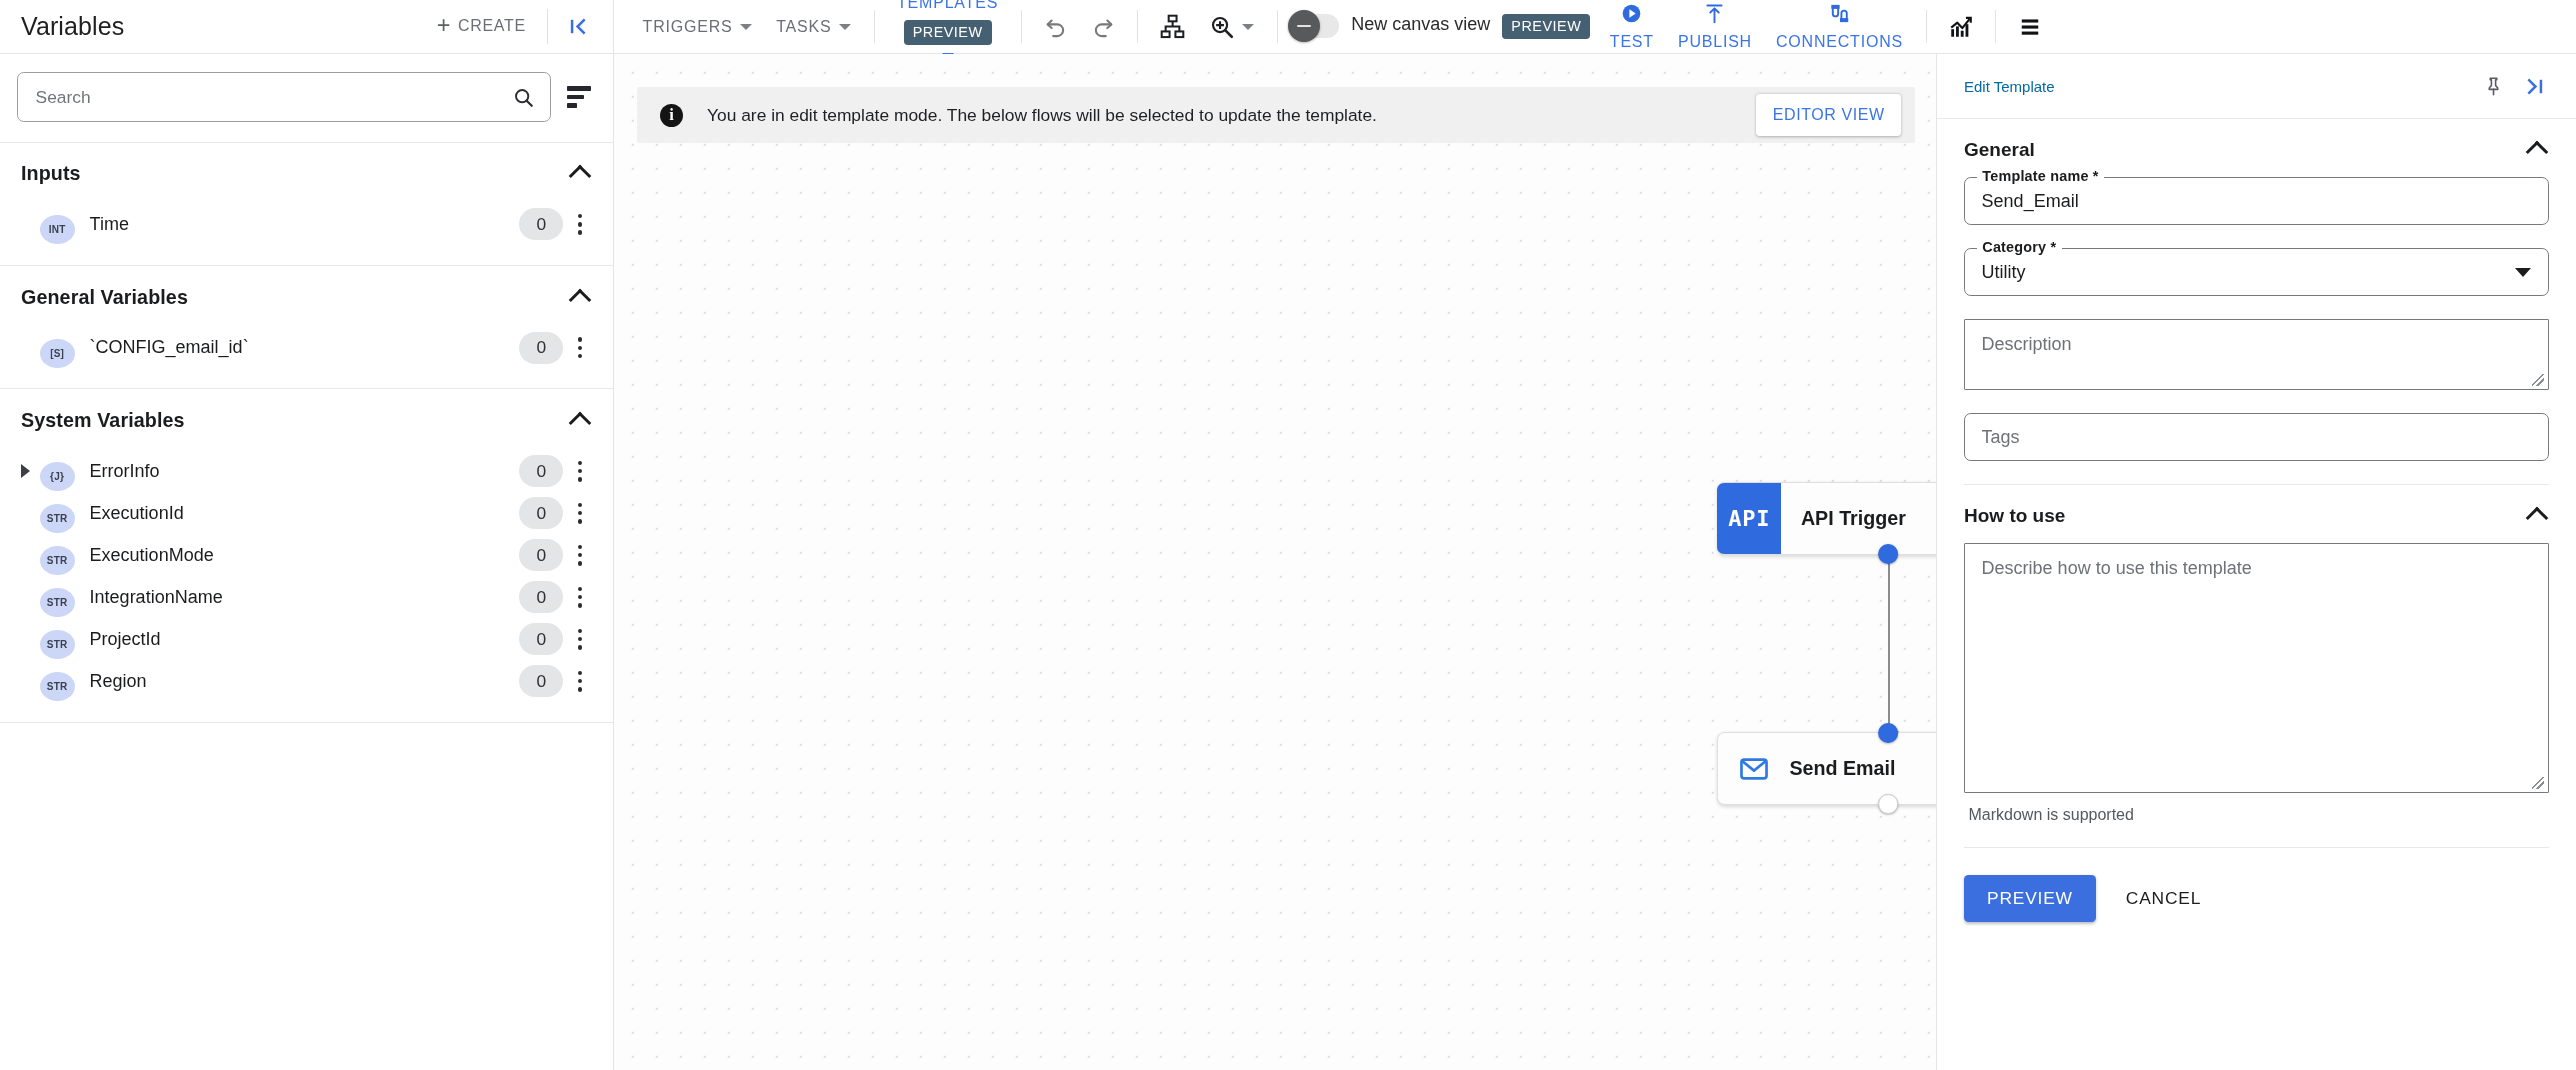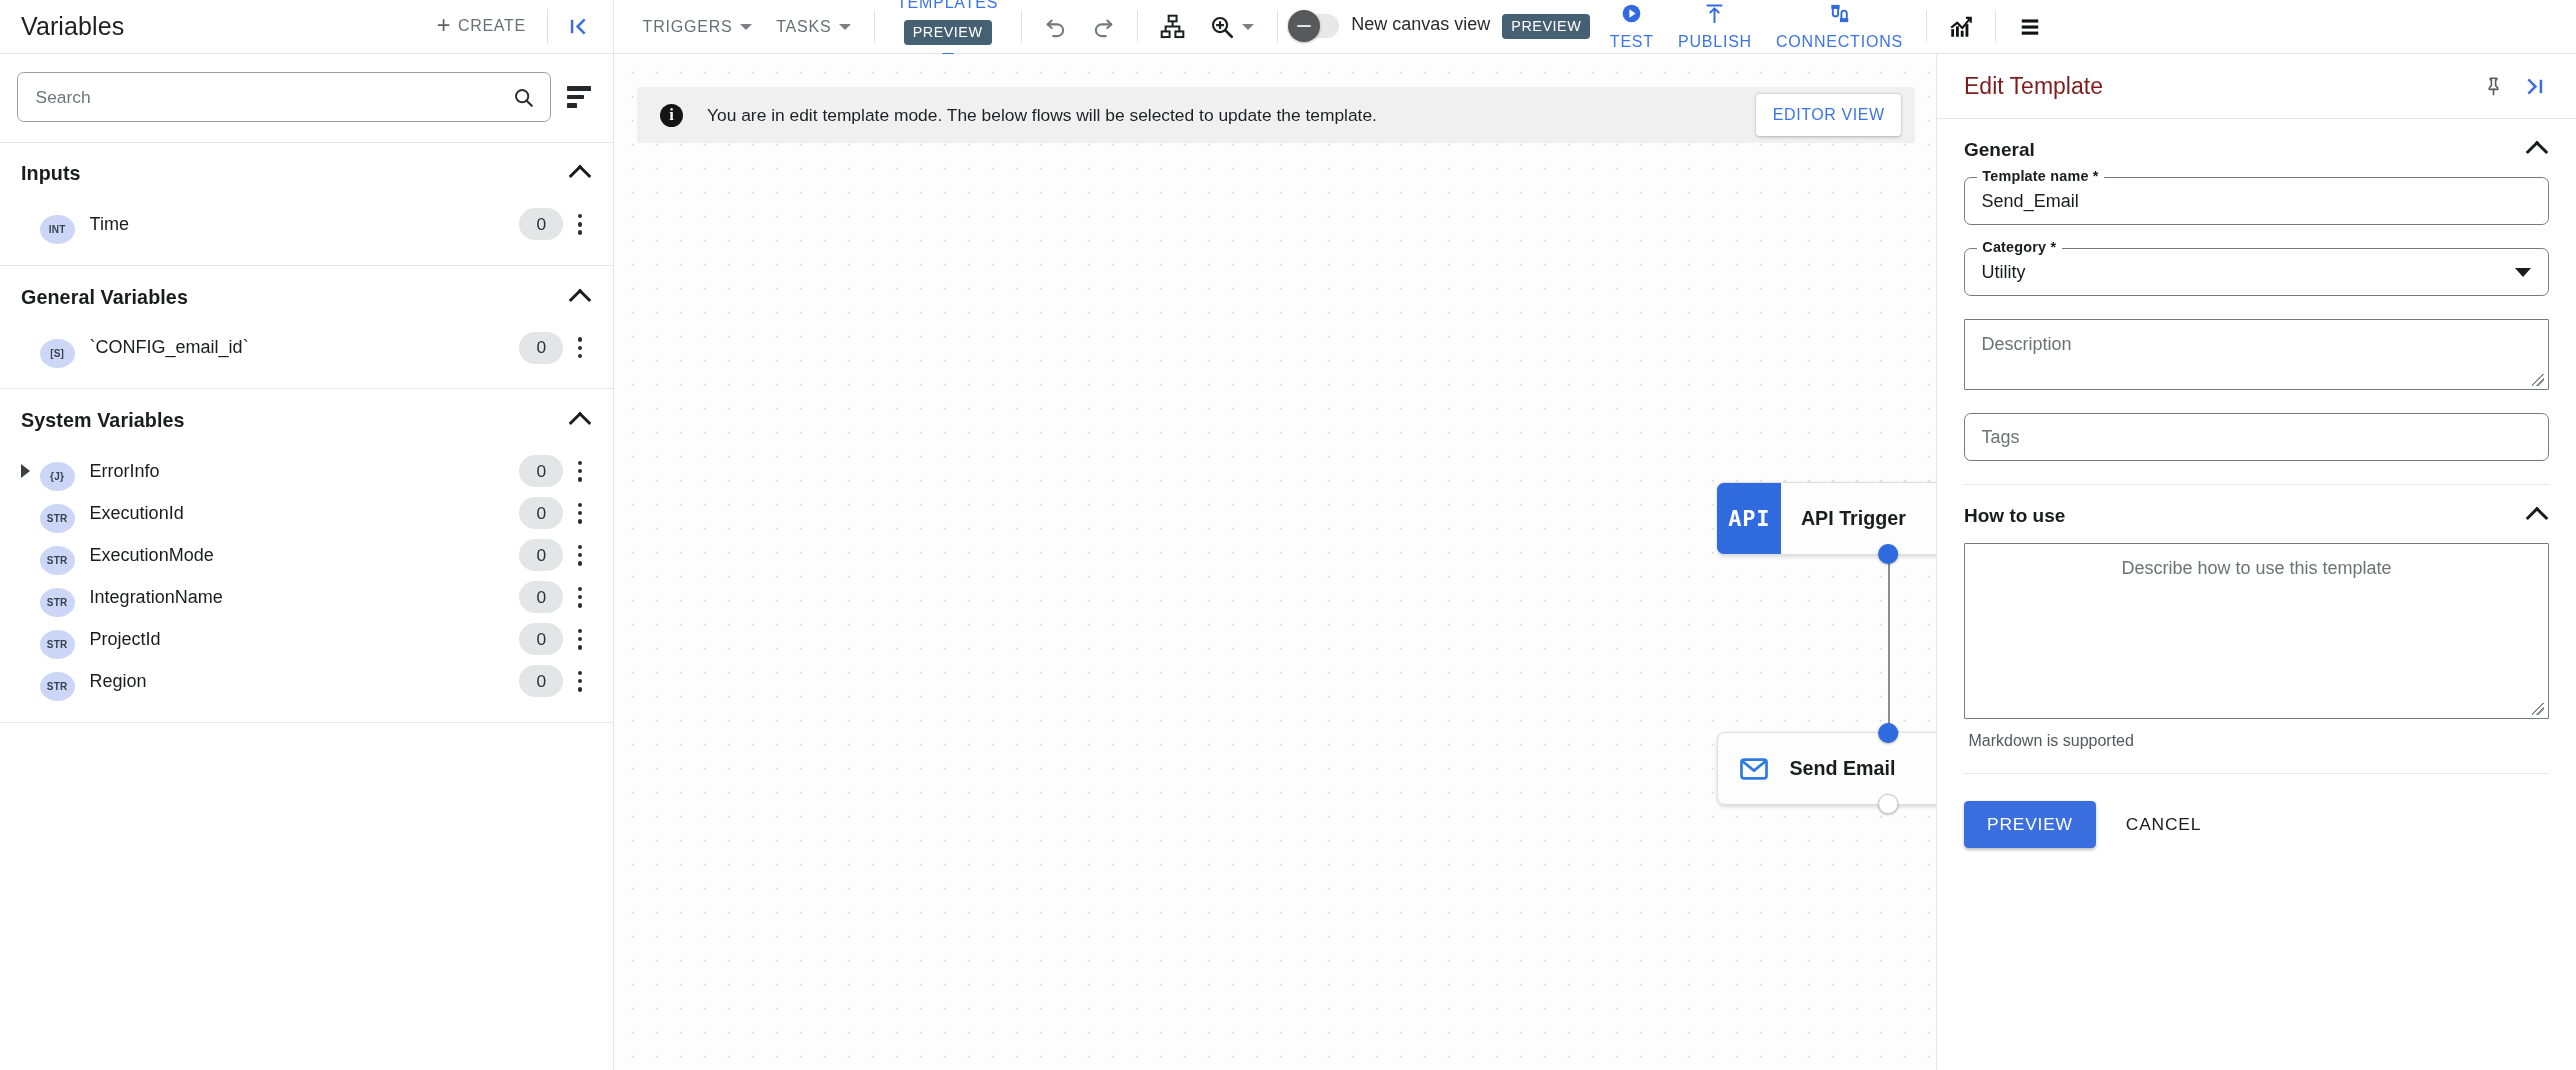--- a/index.html
+++ b/index.html
@@ -197,21 +197,21 @@
 
   
   .rpanel {
     width: 639px; min-width: 639px; background: #fff;
     display: flex; flex-direction: column;
   }
   .rp-head {
     height: 65px; display: flex; align-items: center; padding: 0 21px 0 27px;
     border-bottom: 0.8px solid #e6e8ea;
   }
-  .rp-title { font-size: 23px; color: #7f1d1d; }
+  .rp-title { font-size: 15px; color: #0369a1; }
   .rp-head .grow { flex: 1; }
   .rp-head .icon-btn { padding: 6px 9px; }
 
   .rp-scroll { flex: 1; overflow: hidden; display: flex; flex-direction: column; }
   .rp-section { padding: 0 27px; }
   .rp-sec-head {
     display: flex; align-items: center; justify-content: space-between;
     padding: 19.7px 0 16.6px 0; cursor: pointer;
   }
   .rp-sec-title { font-size: 19px; font-weight: 700; color: #1b1c1e; }
@@ -239,21 +239,21 @@
     margin-bottom: 23px; padding: 13.6px 16.6px;
   }
   .ta-field .ph { font-size: 18px; color: #6e7277; }
   .resize-grip {
     position: absolute; right: 3.8px; bottom: 3px; width: 12px; height: 12px;
     background:
       linear-gradient(135deg, transparent 0 42%, #8b8e93 42% 52%, transparent 52% 100%),
       linear-gradient(135deg, transparent 0 66%, #8b8e93 66% 76%, transparent 76% 100%);
   }
   .desc-box { height: 71px; }
-  .how-box { height: 176px; text-align: center; }
+  .how-box { height: 250px; }
   .hint { font-size: 16px; color: #55585d; margin: -10.6px 0 0 4.5px; }
 
   .rp-divider { height: 0.8px; background: #e6e8ea; margin-top: 23px; }
   .rp-actions { padding: 27px 27px 0 27px; display: flex; align-items: center; gap: 27px; }
   .btn-primary {
     background: #3b6fe0; color: #fff; border: 0; border-radius: 4.5px;
     font-size: 17.4px; letter-spacing: 0.8px; font-weight: 500; padding: 13px 23px;
     cursor: pointer; box-shadow: 0 1.5px 3px rgba(0,0,0,.25);
     font-family: "Liberation Sans", sans-serif;
   }

